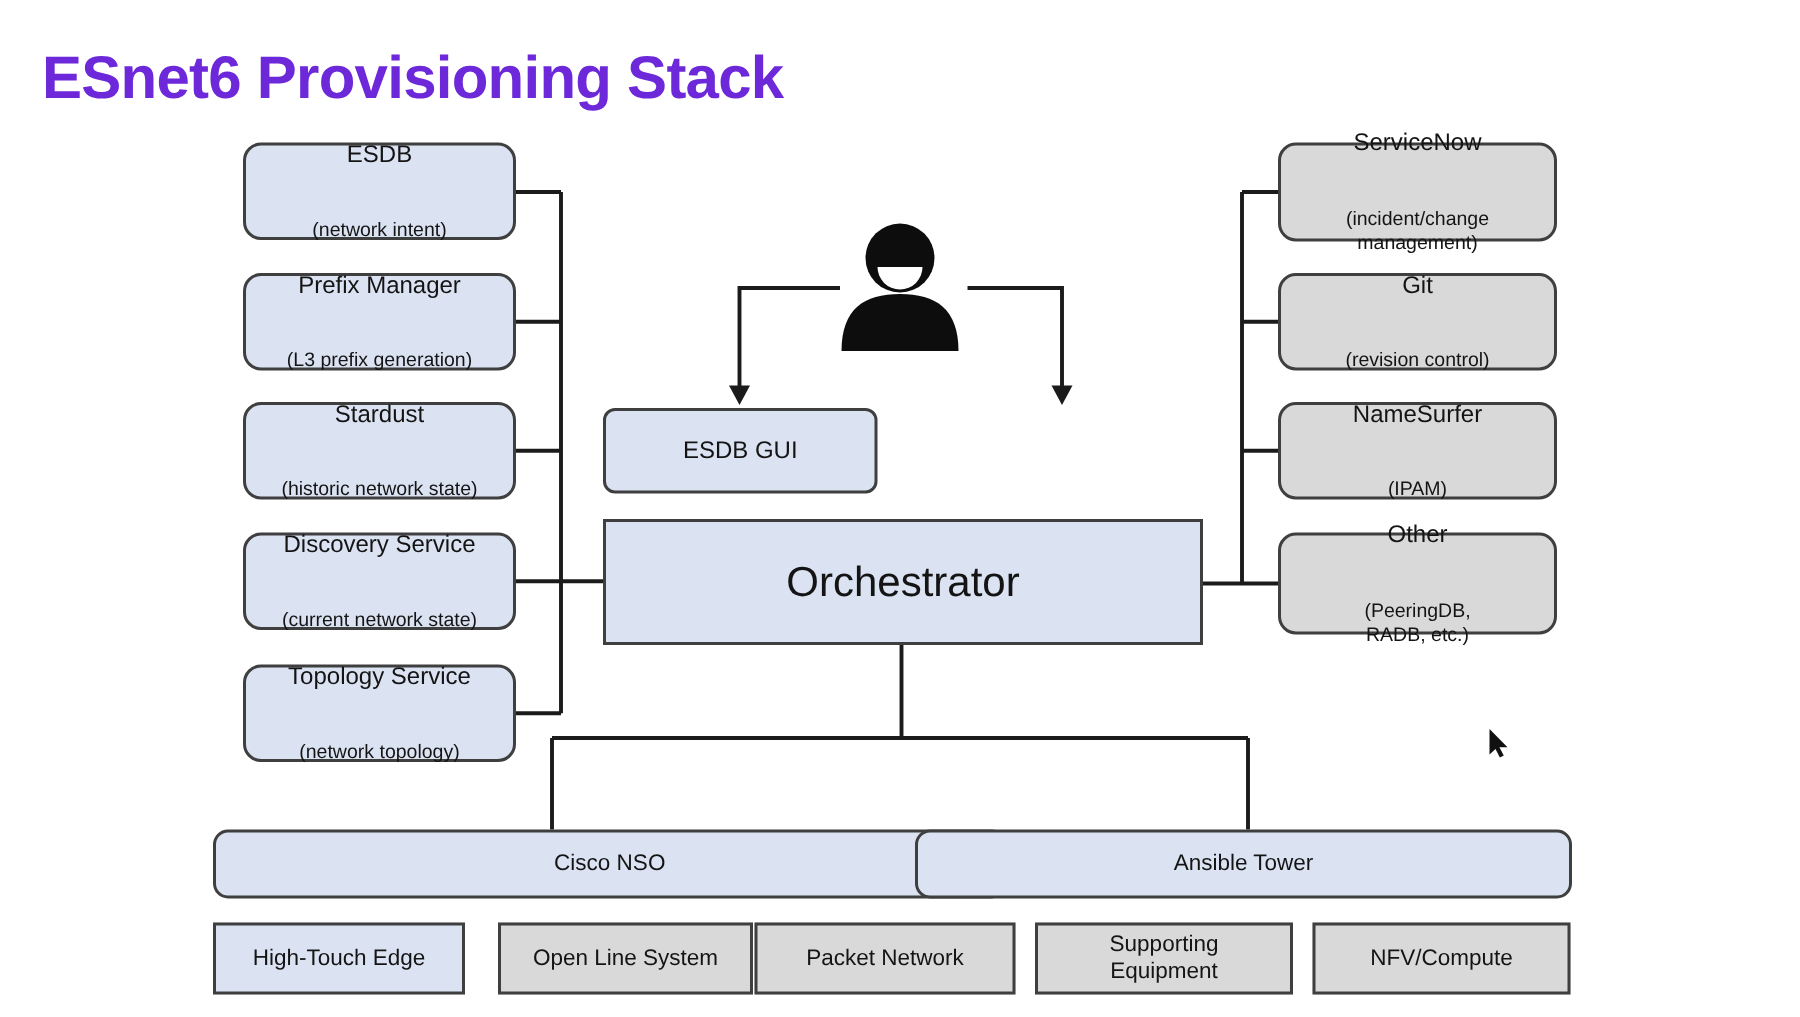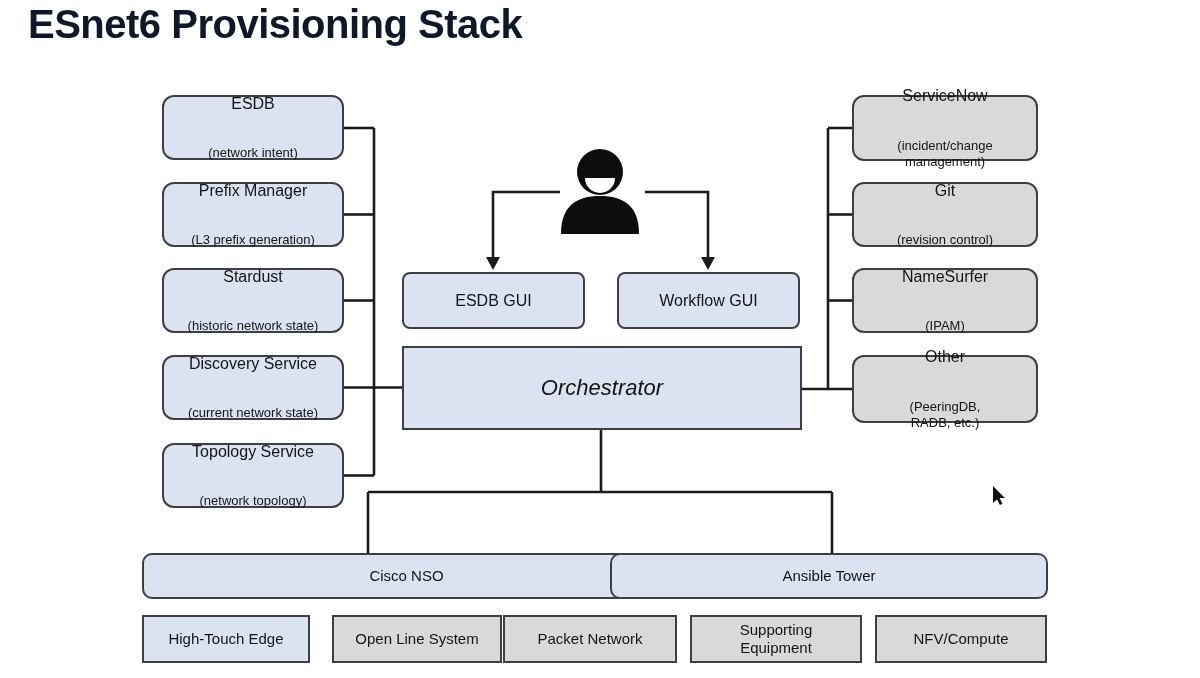--- a/index.html
+++ b/index.html
@@ -1,30 +1,30 @@
 <!DOCTYPE html>
 <html><head>
 <meta charset="utf-8">
 <style>
   html,body{margin:0;padding:0;background:#ffffff;}
   .stage{position:relative;width:1200px;height:678px;background:#ffffff;overflow:hidden;
          font-family:"Liberation Sans", sans-serif;}
-  .title{position:absolute;left:28px;top:2px;font-size:40px;font-weight:bold;
-         color:#0f172a;letter-spacing:-0.5px;}
+  .title{position:absolute;left:28px;top:30px;font-size:40px;font-weight:bold;
+         color:#6d28d9;letter-spacing:-0.5px;}
   .node{position:absolute;box-sizing:border-box;border:2px solid #3f3f3f;
         display:flex;flex-direction:column;align-items:center;justify-content:center;
         text-align:center;color:#141414;line-height:1.22;}
   .rounded{border-radius:12px;gap:32px;}
   .blue{background:#dbe3f3;}
   .gray{background:#d9d9d9;}
   .lbl{font-size:16px;}
   .sub{font-size:13px;}
   .pad{padding:2px 16px;}
   .gui .lbl{font-size:16px;}
-  .orch{font-size:22px;font-style:italic;}
+  .orch{font-size:28px;}
   .row .lbl{font-size:15px;}
   .bottom .lbl{font-size:15px;}
   .narrow{padding:0 34px;}
   svg.layer{position:absolute;left:0;top:0;pointer-events:none;}
 </style>
 </head>
 <body>
 
 <div class="stage">
 
@@ -103,23 +103,20 @@
     <div class="sub">(IPAM)</div>
   </div>
   <div class="node rounded gray" style="left:852px;top:355px;width:186px;height:68px;padding:2px 38px">
     <div class="lbl">Other</div>
     <div class="sub">(PeeringDB, RADB, etc.)</div>
   </div>
 
   <div class="node blue gui" style="left:402px;top:272px;width:183px;height:57px;border-radius:8px">
     <div class="lbl">ESDB GUI</div>
   </div>
-  <div class="node blue gui" style="left:617px;top:272px;width:183px;height:57px;border-radius:8px">
-    <div class="lbl">Workflow GUI</div>
-  </div>
 
   <div class="node blue" style="left:402px;top:346px;width:400px;height:84px">
     <div class="orch">Orchestrator</div>
   </div>
 
   <div class="node blue row" style="left:142px;top:553px;width:529px;height:46px;border-radius:10px">
     <div class="lbl">Cisco NSO</div>
   </div>
   <div class="node blue row" style="left:610px;top:553px;width:438px;height:46px;border-radius:10px">
     <div class="lbl">Ansible Tower</div>

